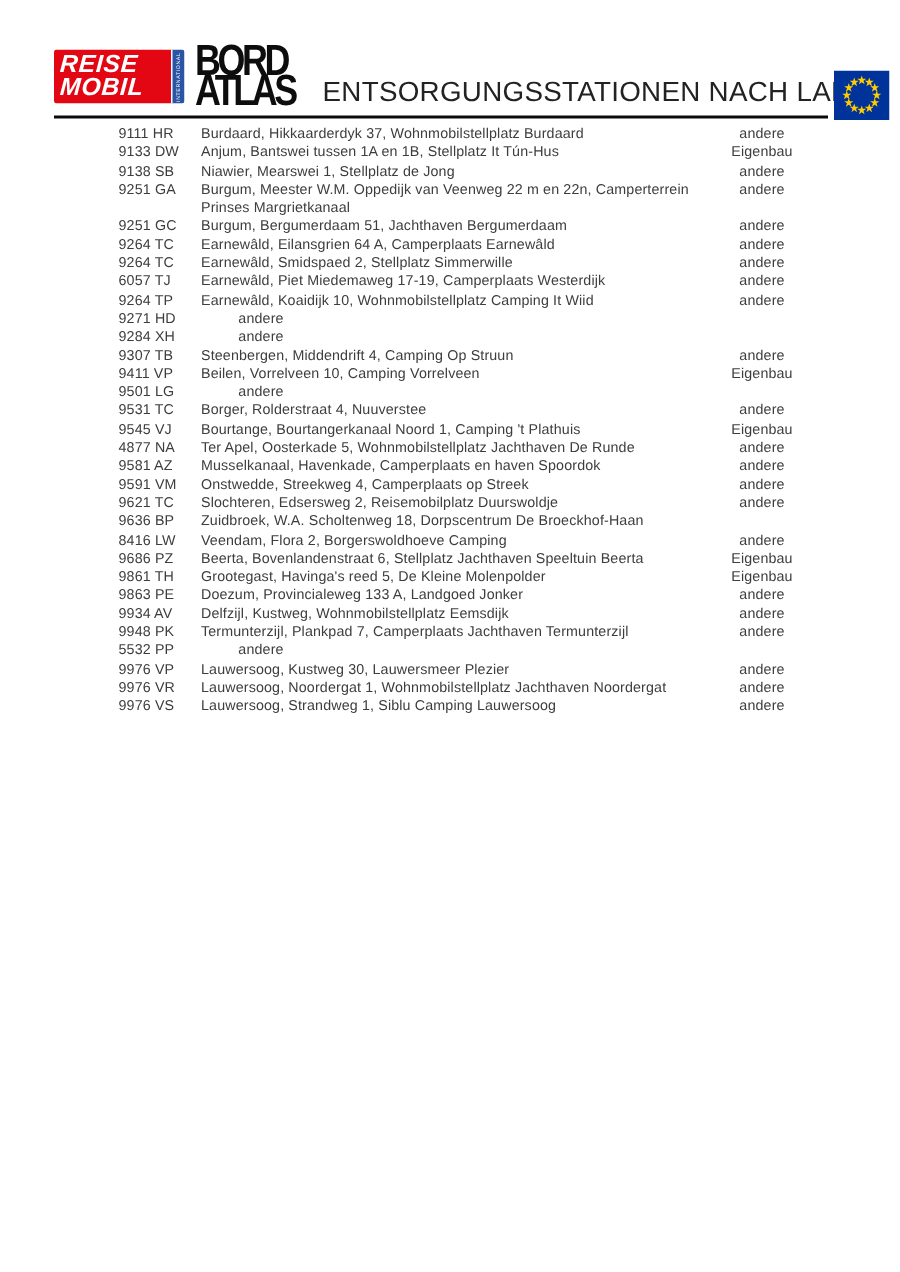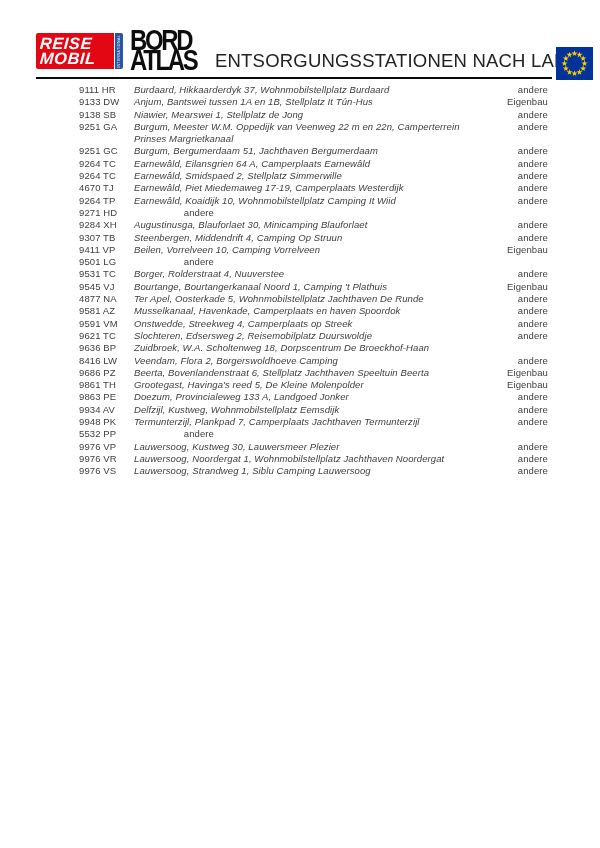--- a/index.html
+++ b/index.html
@@ -86,22 +86,22 @@
     position: absolute; left: 45px; top: 84px;
     width: 503px;
   }
   .row { display: flex; align-items: flex-start; }
   .row > span {
     font-size: 9.5px;
     line-height: 12.3px;
     letter-spacing: 0.1px;
   }
   .code { flex: 0 0 55px; padding-left: 34px; }
-  .addr { flex: 1; white-space: pre-line; font-style: italic; }
-  .type { flex: 0 0 80px; text-align: right; }
+  .addr { flex: 1; white-space: pre-line; }
+  .type { flex: 0 0 80px; text-align: center; }
 </style>
 </head>
 <body>
 
 <div class="page">
 
   <div class="logo-reise">
     <div class="reise-red">
       <span>REISE</span>
       <span>MOBIL</span>
@@ -180,39 +180,38 @@
       <span class="type">andere</span>
     </div>
 
     <div class="row">
       <span class="code">9264 TC</span>
       <span class="addr">Earnewâld, Smidspaed 2, Stellplatz Simmerwille</span>
       <span class="type">andere</span>
     </div>
 
     <div class="row">
-      <span class="code">4670 TJ</span>
+      <span class="code">6057 TJ</span>
       <span class="addr">Earnewâld, Piet Miedemaweg 17-19, Camperplaats Westerdijk</span>
       <span class="type">andere</span>
     </div>
 
     <div class="row">
       <span class="code">9264 TP</span>
       <span class="addr">Earnewâld, Koaidijk 10, Wohnmobilstellplatz Camping It Wiid</span>
       <span class="type">andere</span>
     </div>
 
     <div class="row">
       <span class="code">9271 HD</span>
       <span class="type">andere</span>
     </div>
 
     <div class="row">
       <span class="code">9284 XH</span>
-      <span class="addr">Augustinusga, Blauforlaet 30, Minicamping Blauforlaet</span>
       <span class="type">andere</span>
     </div>
 
     <div class="row">
       <span class="code">9307 TB</span>
       <span class="addr">Steenbergen, Middendrift 4, Camping Op Struun</span>
       <span class="type">andere</span>
     </div>
 
     <div class="row">

